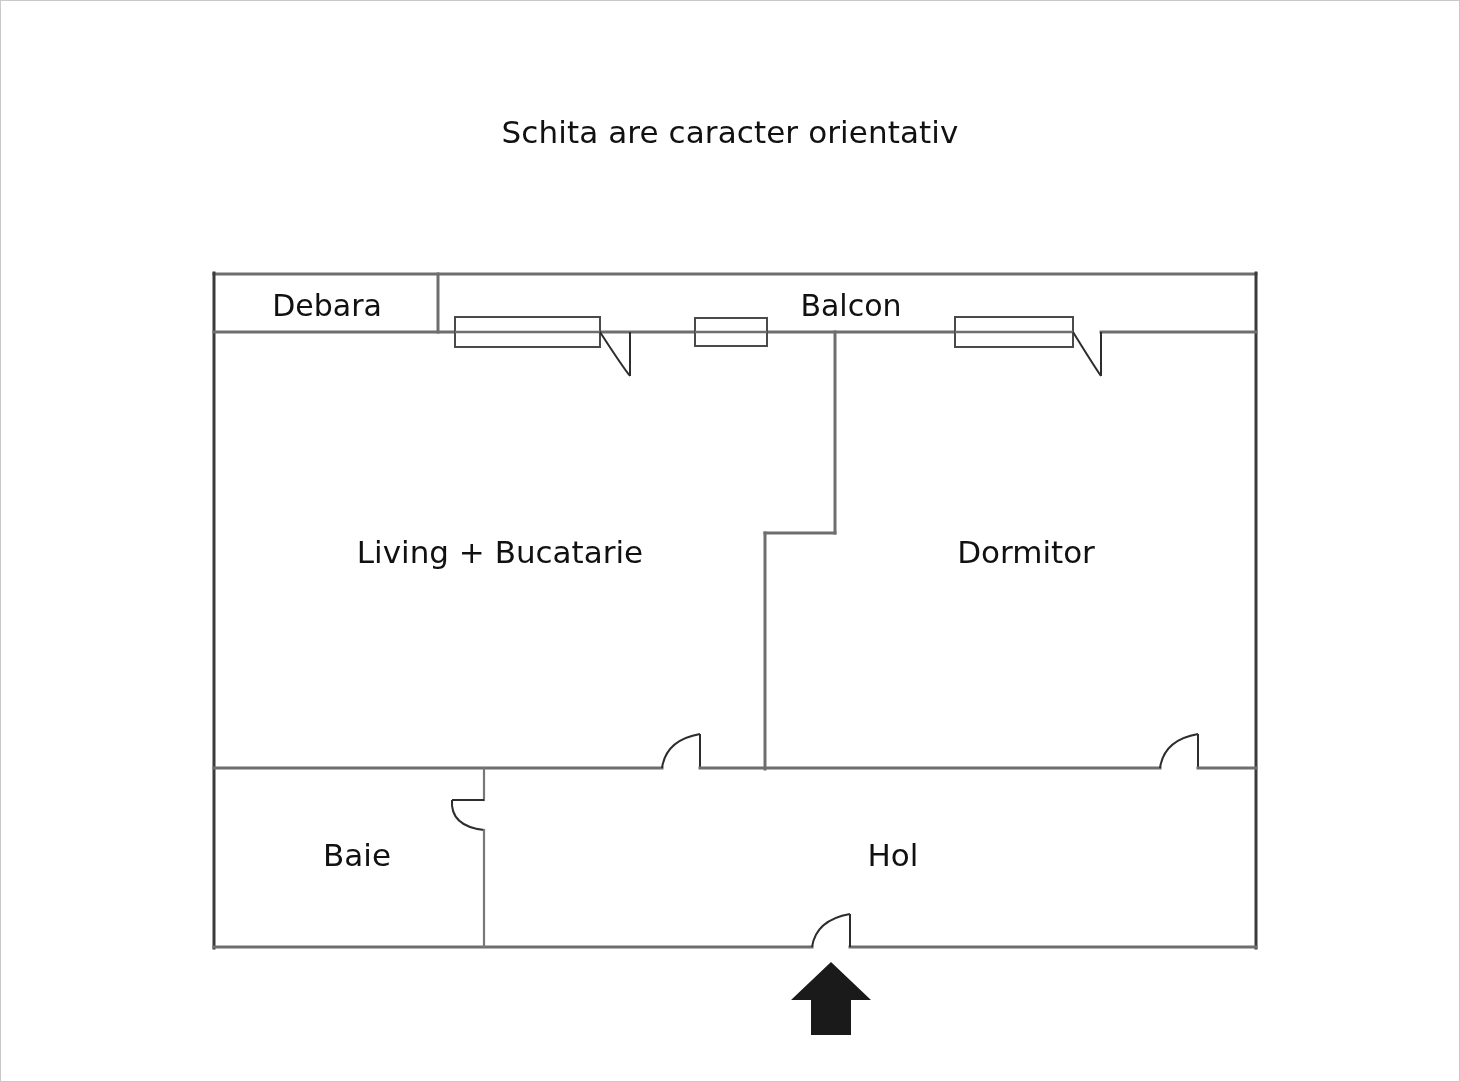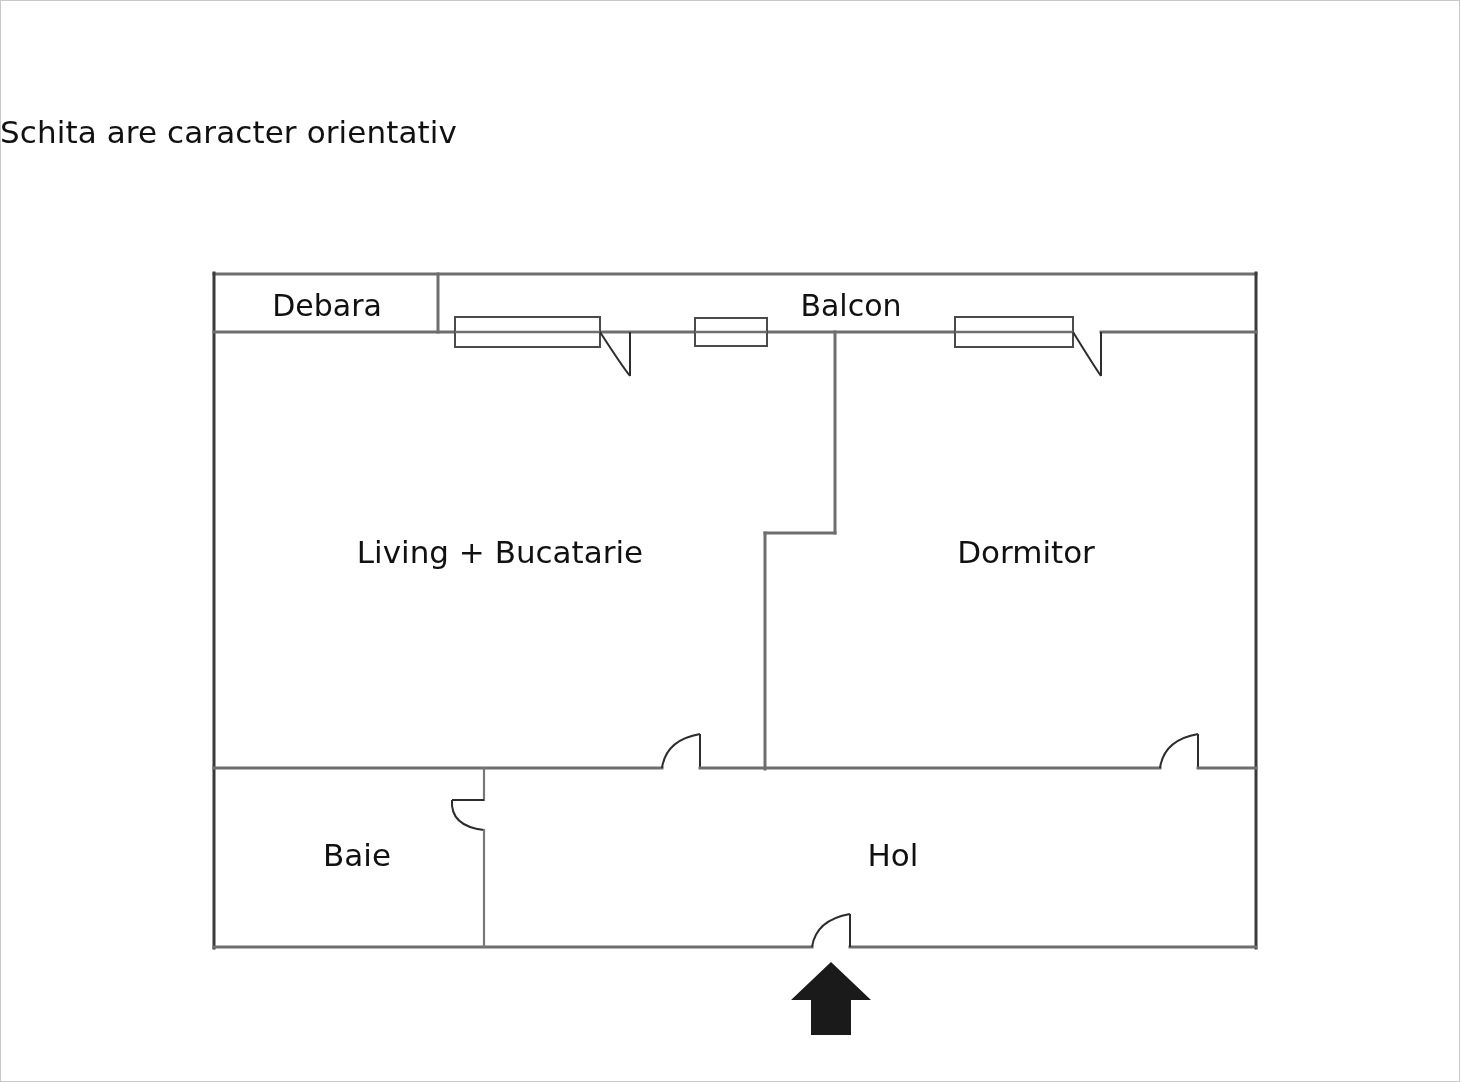--- a/index.html
+++ b/index.html
@@ -29,21 +29,21 @@
     height: 1082px;
     border: 1px solid #c9c9c9;
     box-sizing: border-box;
     pointer-events: none;
   }
   #plan-title {
     position: absolute;
     left: 0;
     top: 114px;
     width: 1460px;
-    text-align: left;
+    text-align: center;
     font-size: 31px;
     color: #111111;
     font-family: "DejaVu Sans", sans-serif;
     letter-spacing: 0.1px;
     white-space: nowrap;
   }
   #floorplan-svg {
     position: absolute;
     left: 0;
     top: 0;

